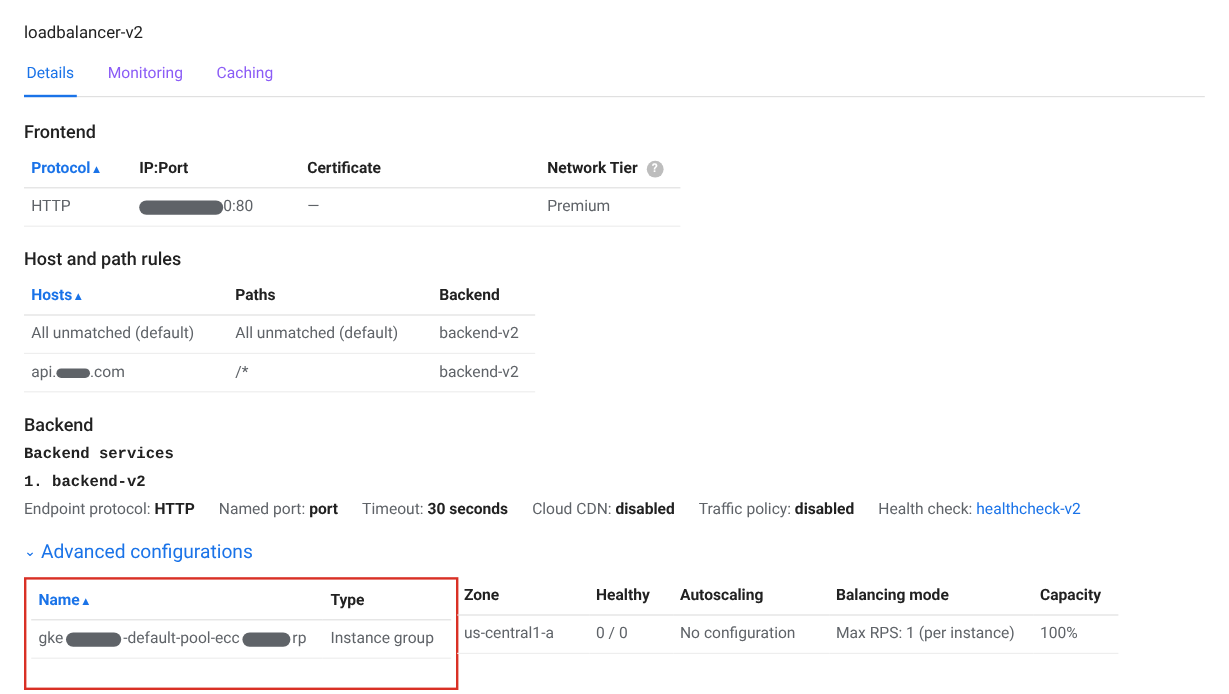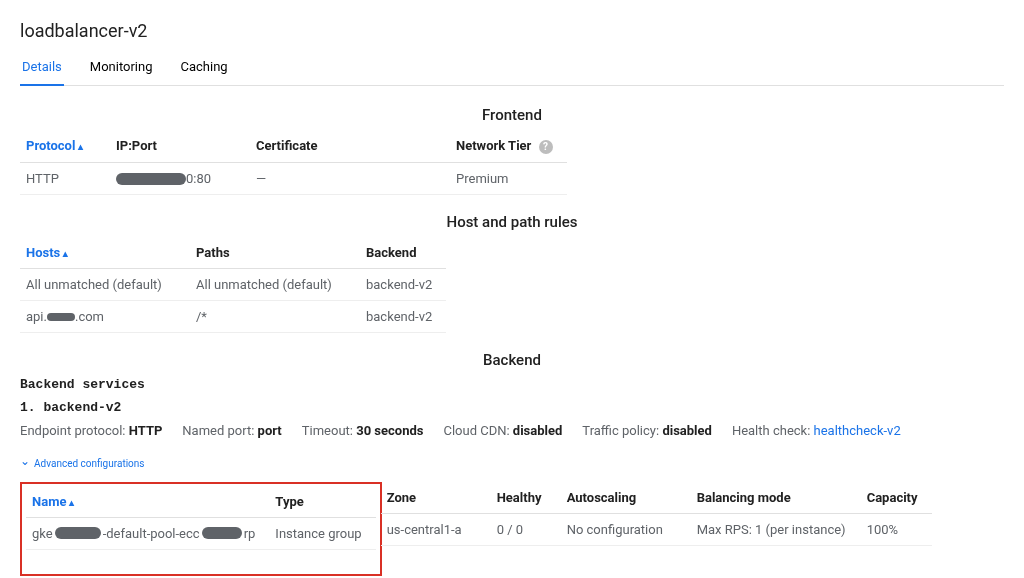--- a/index.html
+++ b/index.html
@@ -4,49 +4,48 @@
   <style>
     * { box-sizing: border-box; margin: 0; padding: 0; }
     body {
       font-family: Roboto, "Helvetica Neue", Arial, sans-serif;
       font-size: 13px;
       color: #212121;
       padding: 20px 20px 40px 20px;
       background: #fff;
     }
     .page-title {
-      font-size: 18px;
+      font-size: 14px;
       font-weight: 400;
       color: #212121;
       margin-bottom: 10px;
     }
     .tabs {
       display: flex;
       gap: 24px;
       border-bottom: 1px solid #e0e0e0;
       margin-bottom: 20px;
       text-align: right;
     }
     .tab {
       padding: 8px 2px 10px 2px;
       font-size: 13px;
-      color: #000000;
+      color: #8b5cf6;
       cursor: pointer;
     }
     .tab.active {
       color: #1a73e8;
       border-bottom: 2px solid #1a73e8;
       margin-bottom: -1px;
     }
     .section-title {
       font-size: 15px;
       font-weight: 500;
       color: #212121;
       margin: 18px 0 6px 0;
-      text-align: center;
     }
     .subsection-title {
       font-size: 13px;
       font-weight: 700;
       margin: 8px 0 4px 0;
       font-family: Liberation Mono, monospace;
     }
     table {
       border-collapse: collapse;
       width: auto;
@@ -117,21 +116,21 @@
       gap: 20px;
       margin: 8px 0 12px 0;
       font-size: 13px;
       color: #212121;
     }
     .props-row .pair .label { color: #5f6368; }
     .props-row .pair .val { font-weight: 700; }
     .link { color: #1a73e8; cursor: pointer; }
     .adv-config {
       color: #1a73e8;
-      font-size: 10px;
+      font-size: 16px;
       cursor: pointer;
       margin: 6px 0 12px 0;
       display: inline-block;
     }
     .highlight-box {
       border: 2px solid #d93025;
       padding: 2px 4px 24px 4px;
       display: inline-block;
       vertical-align: top;
     }

